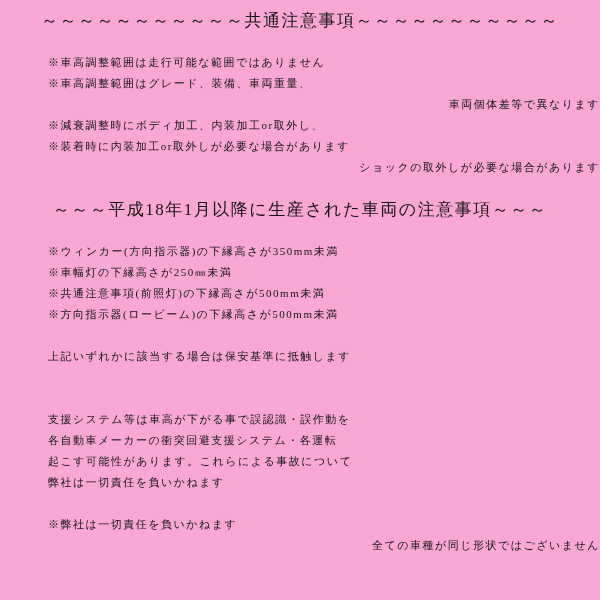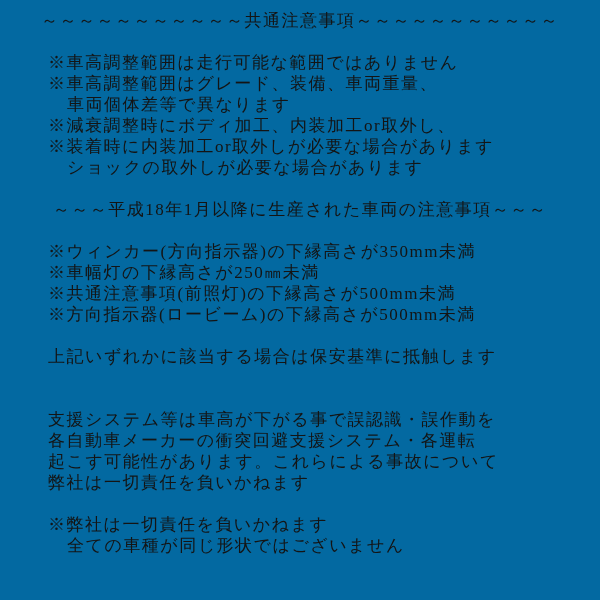--- a/index.html
+++ b/index.html
@@ -12,38 +12,39 @@
     height: 600px;
     overflow: hidden;
     font-family: "Liberation Serif", "DejaVu Serif", serif;
     color: #141414;
   }
   .page {
     width: 600px;
     height: 600px;
     padding-top: 10px;
     box-sizing: border-box;
-    background: #0369a1;
+    background: #f9a8d4;
   }
   .heading {
     text-align: center;
     font-size: 17px;
     line-height: 21px;
     letter-spacing: 1.5px;
     white-space: nowrap;
   }
   .line {
     margin-left: 48px;
-    font-size: 17px;
+    font-size: 11px;
     line-height: 21px;
     letter-spacing: 1.5px;
     white-space: nowrap;
   }
   .line.indent {
     margin-left: 67px;
+    text-align: right;
   }
   .gap {
     height: 21px;
   }
 </style>
 </head>
 <body>
 
 <div class="page">
 

